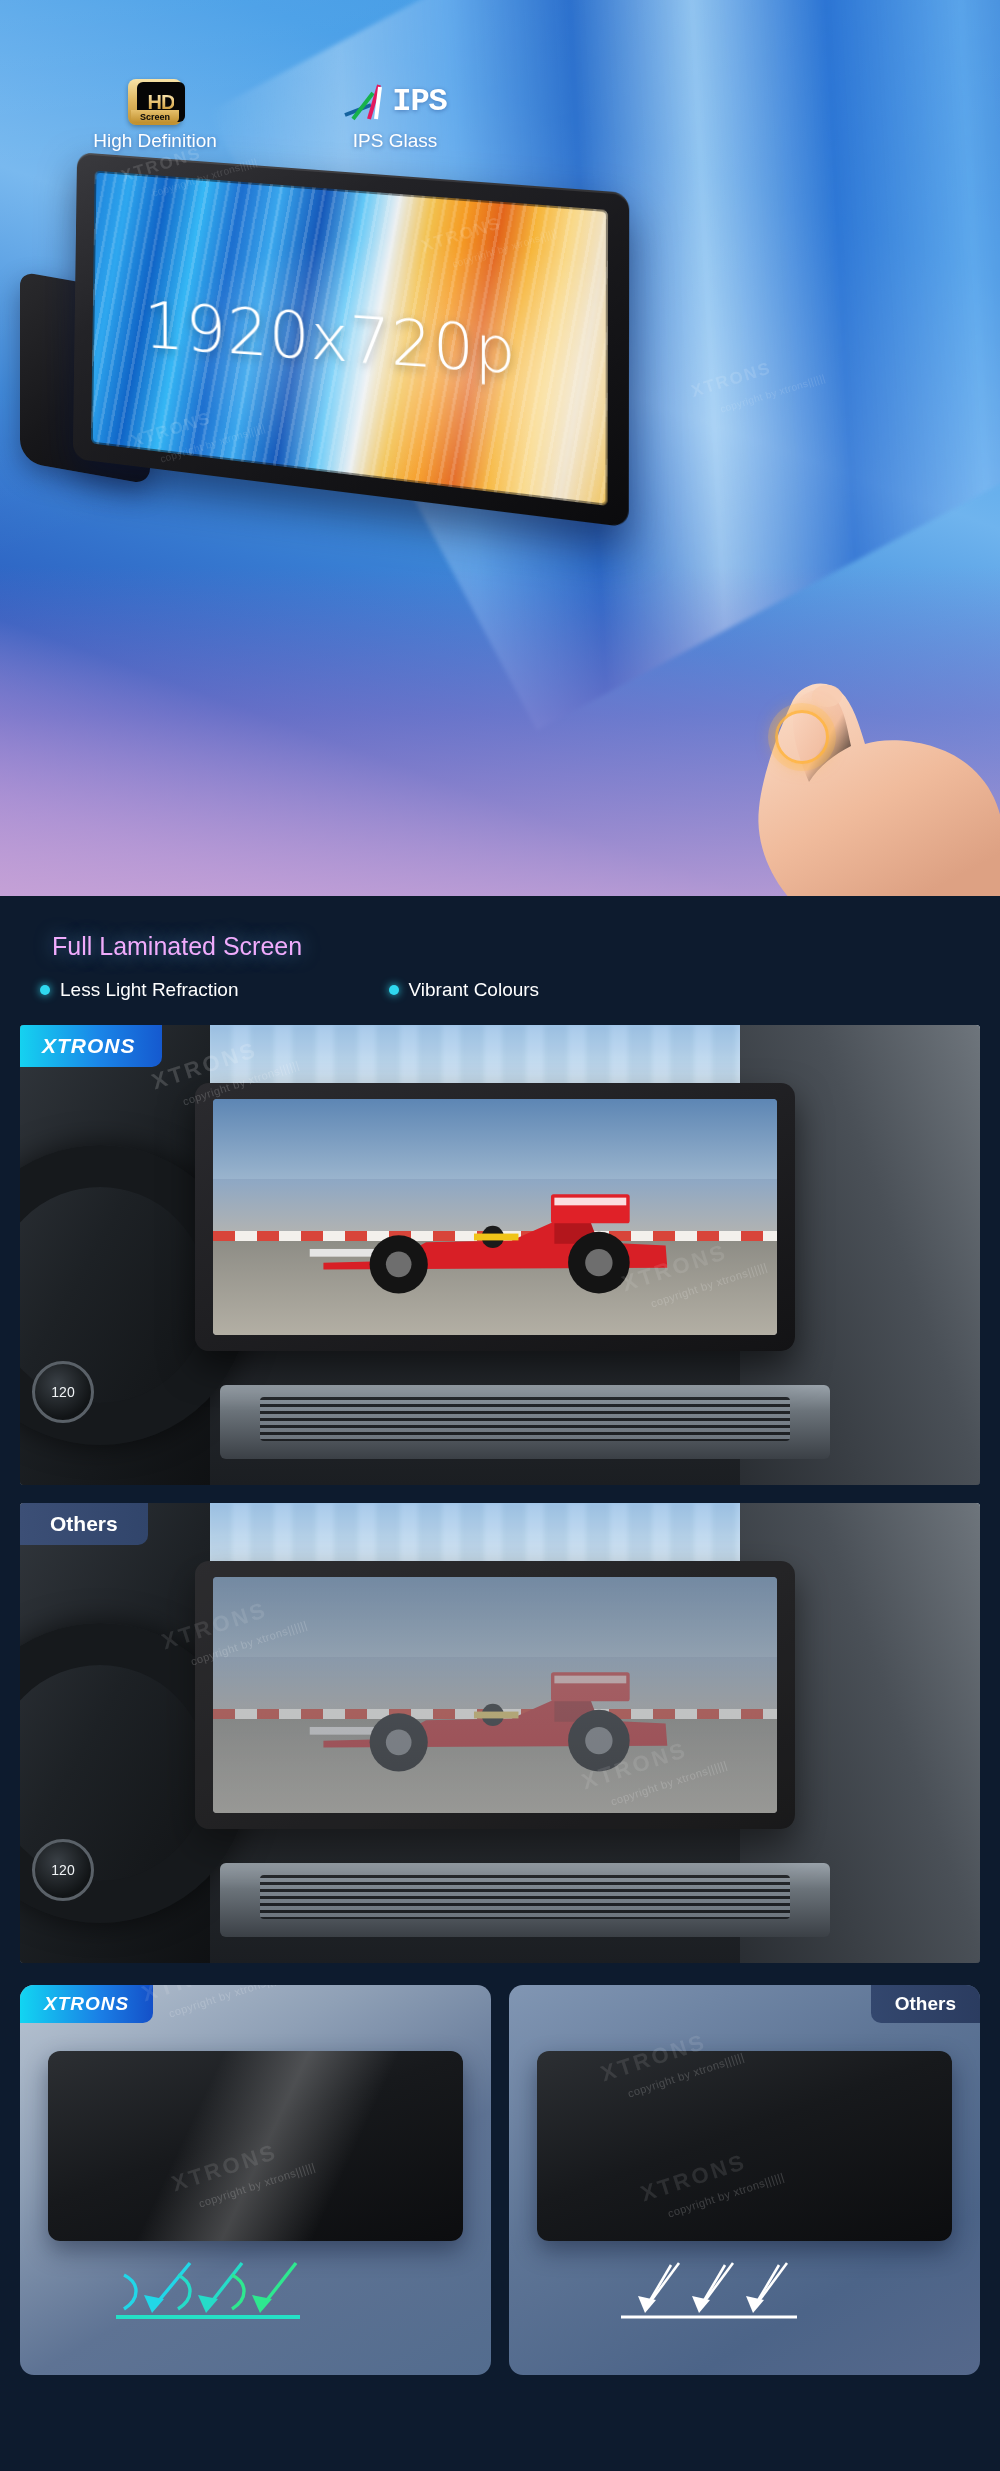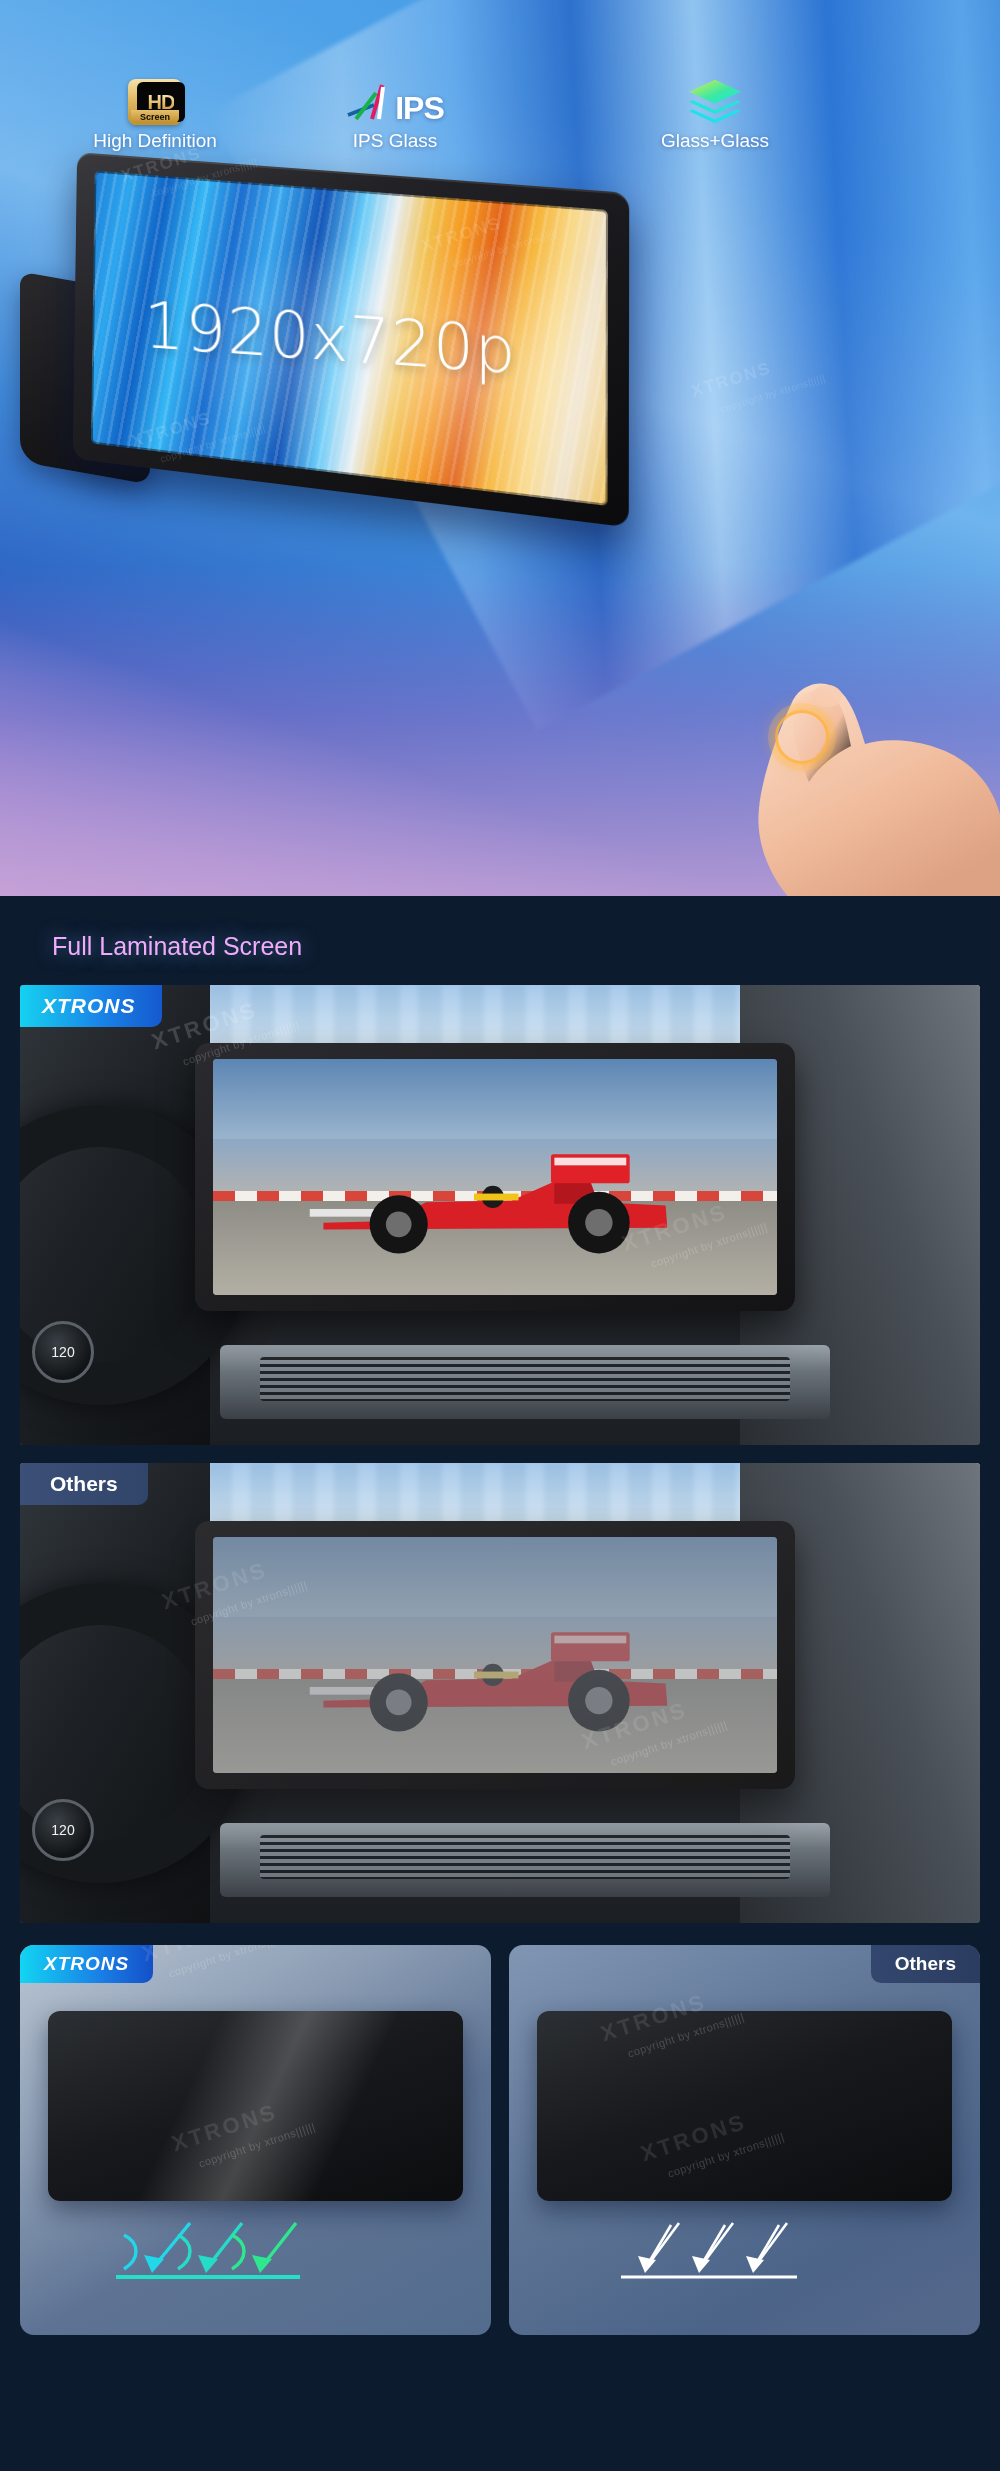--- a/index.html
+++ b/index.html
@@ -88,21 +88,21 @@
     letter-spacing:-1px;
   }
   .hd-screenbar {
     position:absolute; left:3px; right:3px; bottom:2px; height:13px;
     border-radius:0 0 5px 5px;
     background:linear-gradient(180deg,#e6c06c,#c08f2d);
     display:flex; align-items:center; justify-content:center;
   }
   .hd-screenbar span { font-size:9px; font-weight:bold; color:#090909; }
   
-  .ips-wrap { display:flex; align-items:flex-end; gap:3px; }
+  .ips-wrap { display:flex; align-items:center; gap:3px;font-family:Liberation Mono, monospace; }
   .ips-text {
     font-size:32px; font-weight:bold; color:#ffffff; line-height:0.92;
     letter-spacing:-1px;
     text-shadow:0 1px 4px rgba(10,40,110,0.4);
   }
   
   .layers { width:56px; height:48px; }
 
   
   .device-wrap { position:absolute; left:20px; top:165px; width:620px; height:360px; z-index:4; }
@@ -342,37 +342,20 @@
               <line x1="10" y1="38" x2="30" y2="12" stroke="#17b24a" stroke-width="4"></line>
               <line x1="26" y1="38" x2="36" y2="4" stroke="#e21a5e" stroke-width="4"></line>
               <line x1="33" y1="38" x2="37" y2="6" stroke="#ffffff" stroke-width="4"></line>
             </svg>
             <div class="ips-text">IPS</div>
           </div>
         </div>
         <div class="feature-label">IPS Glass</div>
       </div>
 
-      <div class="feature-col c3">
-        <div class="feature-icon">
-          <svg class="layers" viewBox="0 0 60 52">
-            <defs>
-              <linearGradient id="lg1" x1="0" y1="0" x2="1" y2="1">
-                <stop offset="0%" stop-color="#d8f24a"></stop>
-                  <stop offset="55%" stop-color="#3ee8a2"></stop>
-                  <stop offset="100%" stop-color="#19e3e8"></stop>
-              </linearGradient>
-            </defs>
-            <polygon points="30,2 58,15 30,28 2,15" fill="url(#lg1)"></polygon>
-            <path d="M6,24 L30,35 L54,24 L58,26 L30,39 L2,26 Z" fill="#24e6d8"></path>
-            <path d="M6,34 L30,45 L54,34 L58,36 L30,49 L2,36 Z" fill="#1fe2e8"></path>
-          </svg>
-        </div>
-        <div class="feature-label">Glass+Glass</div>
-      </div>
     </div>
 
     <div class="device-wrap">
       <div class="device-stand"></div>
       <div class="device-body">
         <div class="device-screen"></div>
       </div>
       <div class="res-text">1920x720p</div>
     </div>
 
@@ -408,20 +391,30 @@
     <div class="wm small" style="left:450px; top:243px;">copyright by xtrons||||||</div>
     <div class="wm" style="left:130px; top:420px;">XTRONS</div>
     <div class="wm small" style="left:158px; top:438px;">copyright by xtrons||||||</div>
     <div class="wm" style="left:690px; top:370px;">XTRONS</div>
     <div class="wm small" style="left:718px; top:388px;">copyright by xtrons||||||</div>
   </section>
 
   <section class="lam">
     <h2 class="lam-title">Full Laminated Screen</h2>
 
+    <div class="bullets">
+      <div class="bullet">
+        <span class="dot"></span>
+        <span>Less Light Refraction</span>
+      </div>
+      <div class="bullet">
+        <span class="dot"></span>
+        <span>Vibrant Colours</span>
+      </div>
+    </div>
 
     <div class="photo">
       <div class="cabin">
         <div class="road">
             <div class="road-blur"></div>
           </div>
         <div class="dash-left"></div>
         <div class="dash-right"></div>
         <div class="wheel"></div>
         <div class="gauge">

